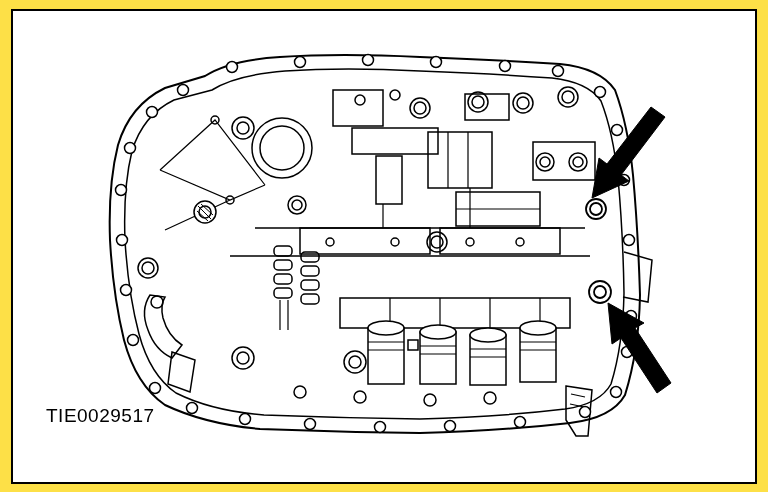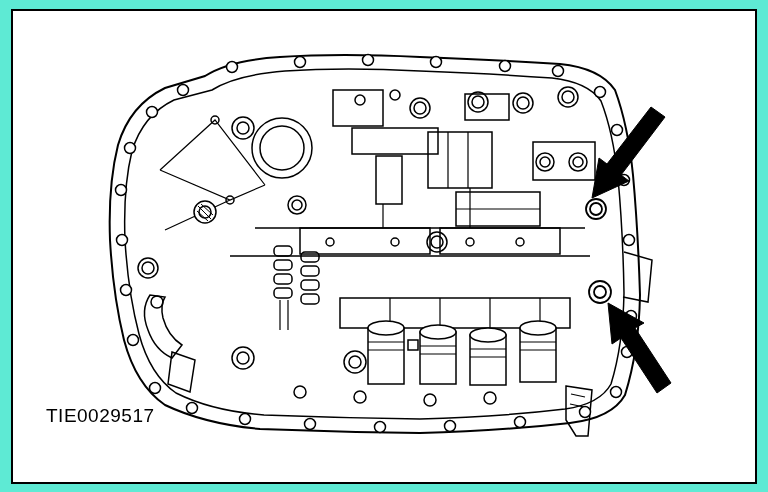--- a/index.html
+++ b/index.html
@@ -5,21 +5,21 @@
   html, body {
     margin: 0;
     padding: 0;
     background: #ffffff;
     font-family: "Liberation Sans", sans-serif;
   }
   .stage {
     position: relative;
     width: 768px;
     height: 492px;
-    background: #5eead4;
+    background: #fde047;
     overflow: hidden;
   }
   .stage svg {
     position: absolute;
     left: 0;
     top: 0;
     display: block;
   }
   .figure-label {
     font-family: "Liberation Sans", sans-serif;

